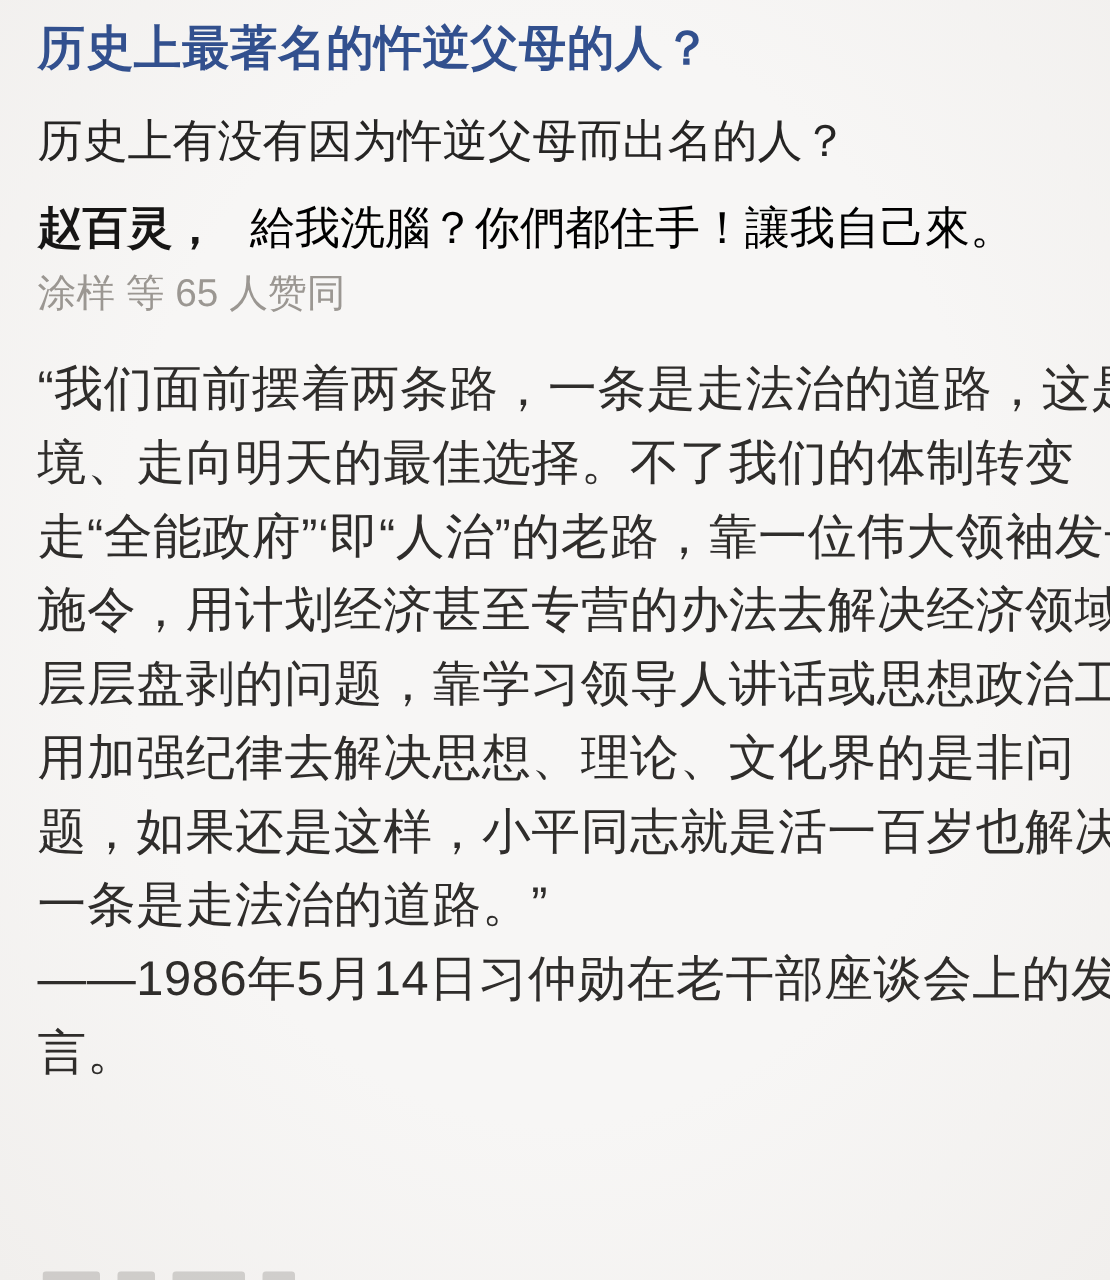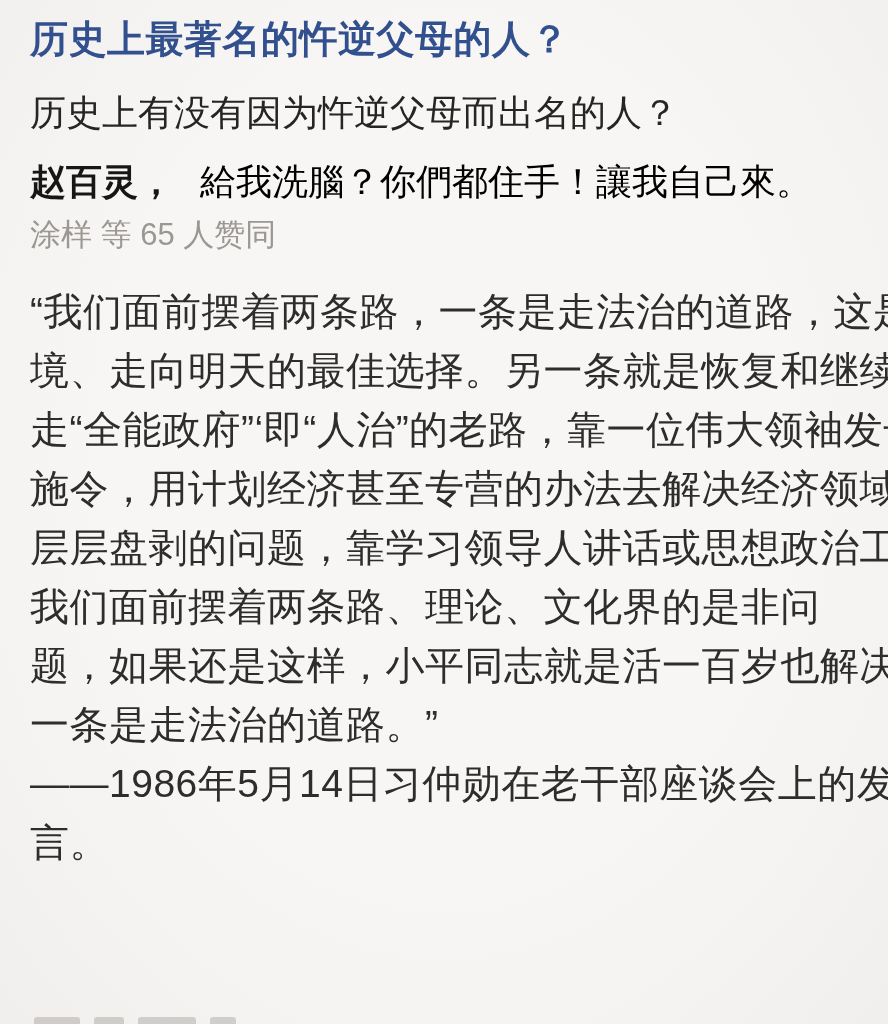--- a/index.html
+++ b/index.html
@@ -98,25 +98,25 @@
   <div class="question-detail">历史上有没有因为忤逆父母而出名的人？</div>
 
   <div class="author-row">
     <span class="author-name">赵百灵，</span><span class="author-bio">給我洗腦？你們都住手！讓我自己來。</span>
   </div>
 
   <div class="upvote-summary">涂样 等 65 人赞同</div>
 
   <div class="answer-body">
     <div class="body-line">“我们面前摆着两条路，一条是走法治的道路，这是</div>
-    <div class="body-line">境、走向明天的最佳选择。另一条就是恢复和继续</div>
+    <div class="body-line">境、走向明天的最佳选择。不了我们的体制转变</div>
     <div class="body-line">走“全能政府”‘即“人治”的老路，靠一位伟大领袖发号</div>
     <div class="body-line">施令，用计划经济甚至专营的办法去解决经济领域</div>
     <div class="body-line">层层盘剥的问题，靠学习领导人讲话或思想政治工</div>
-    <div class="body-line">我们面前摆着两条路、理论、文化界的是非问</div>
+    <div class="body-line">用加强纪律去解决思想、理论、文化界的是非问</div>
     <div class="body-line">题，如果还是这样，小平同志就是活一百岁也解决</div>
     <div class="body-line">一条是走法治的道路。”</div>
     <div class="body-line">——1986年5月14日习仲勋在老干部座谈会上的发</div>
     <div class="body-line">言。</div>
   </div>
 
   <div class="cutoff-line">
     <span class="cutoff-blob blob-a"></span><span class="cutoff-blob blob-b"></span><span class="cutoff-blob blob-c"></span><span class="cutoff-blob blob-d"></span>
   </div>
 

